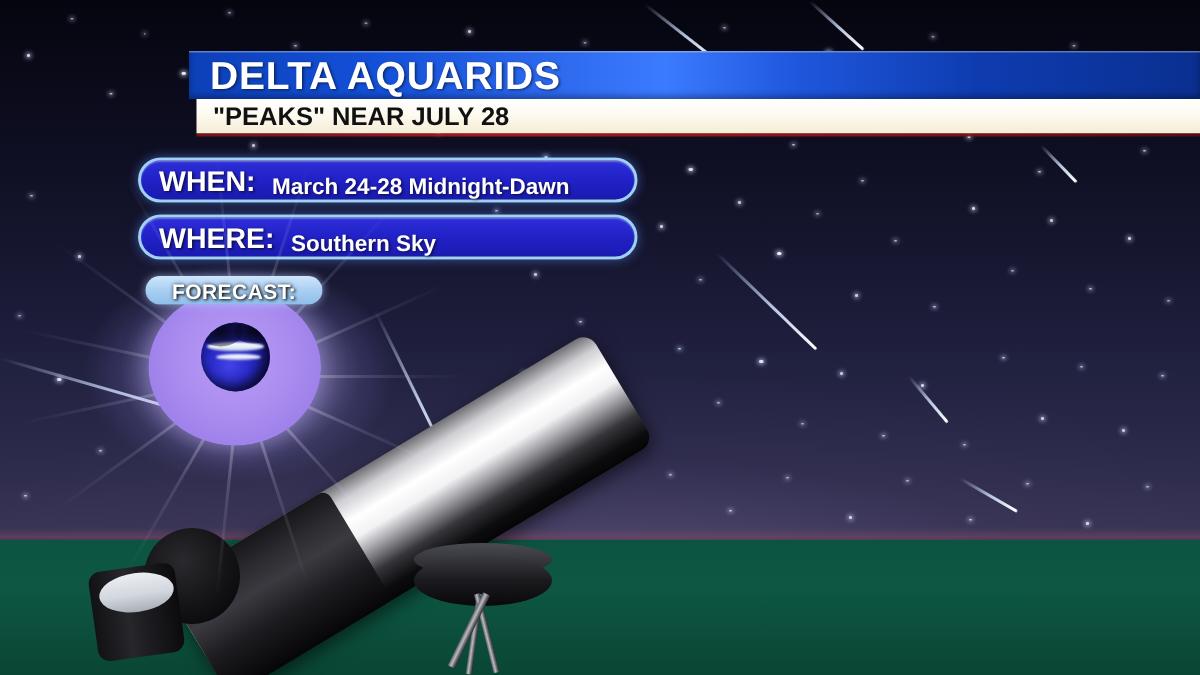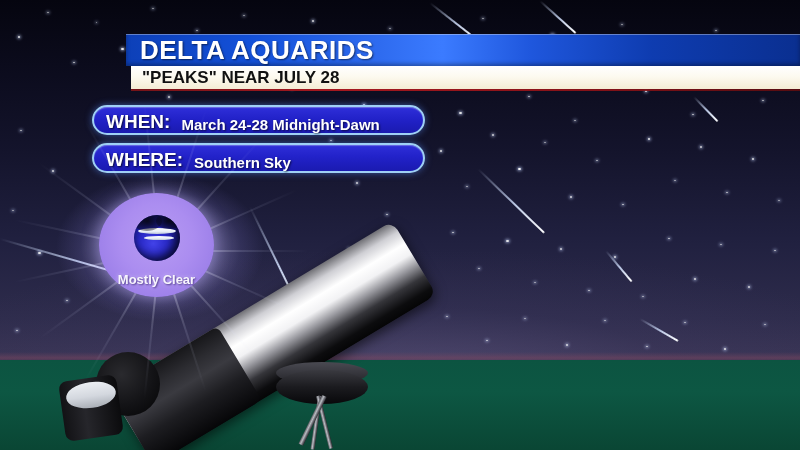--- a/index.html
+++ b/index.html
@@ -468,15 +468,17 @@
       <div class="ray" style="transform: rotate(312deg);"></div>
       <div class="ray" style="transform: rotate(336deg);"></div>
     </div>
   <div class="forecast-disc"></div>
   <div class="forecast-sphere">
     <div class="sphere-cloud" style="left:4px;  top:13px; width:38px; height:6px;"></div>
     <div class="sphere-cloud" style="left:10px; top:21px; width:30px; height:4px;"></div>
     <div class="sphere-dark" style="left:-2px; top:-4px; width:30px; height:20px;"></div>
     <div class="sphere-dark" style="left:22px; top:-2px; width:26px; height:16px;"></div>
   </div>
-  <div class="forecast-condition">Mostly Clear</div>
+  <div class="forecast-tab">
+    <span class="forecast-tab-text">FORECAST:</span>
+  </div>
 
 </div>
 
 </body></html>

